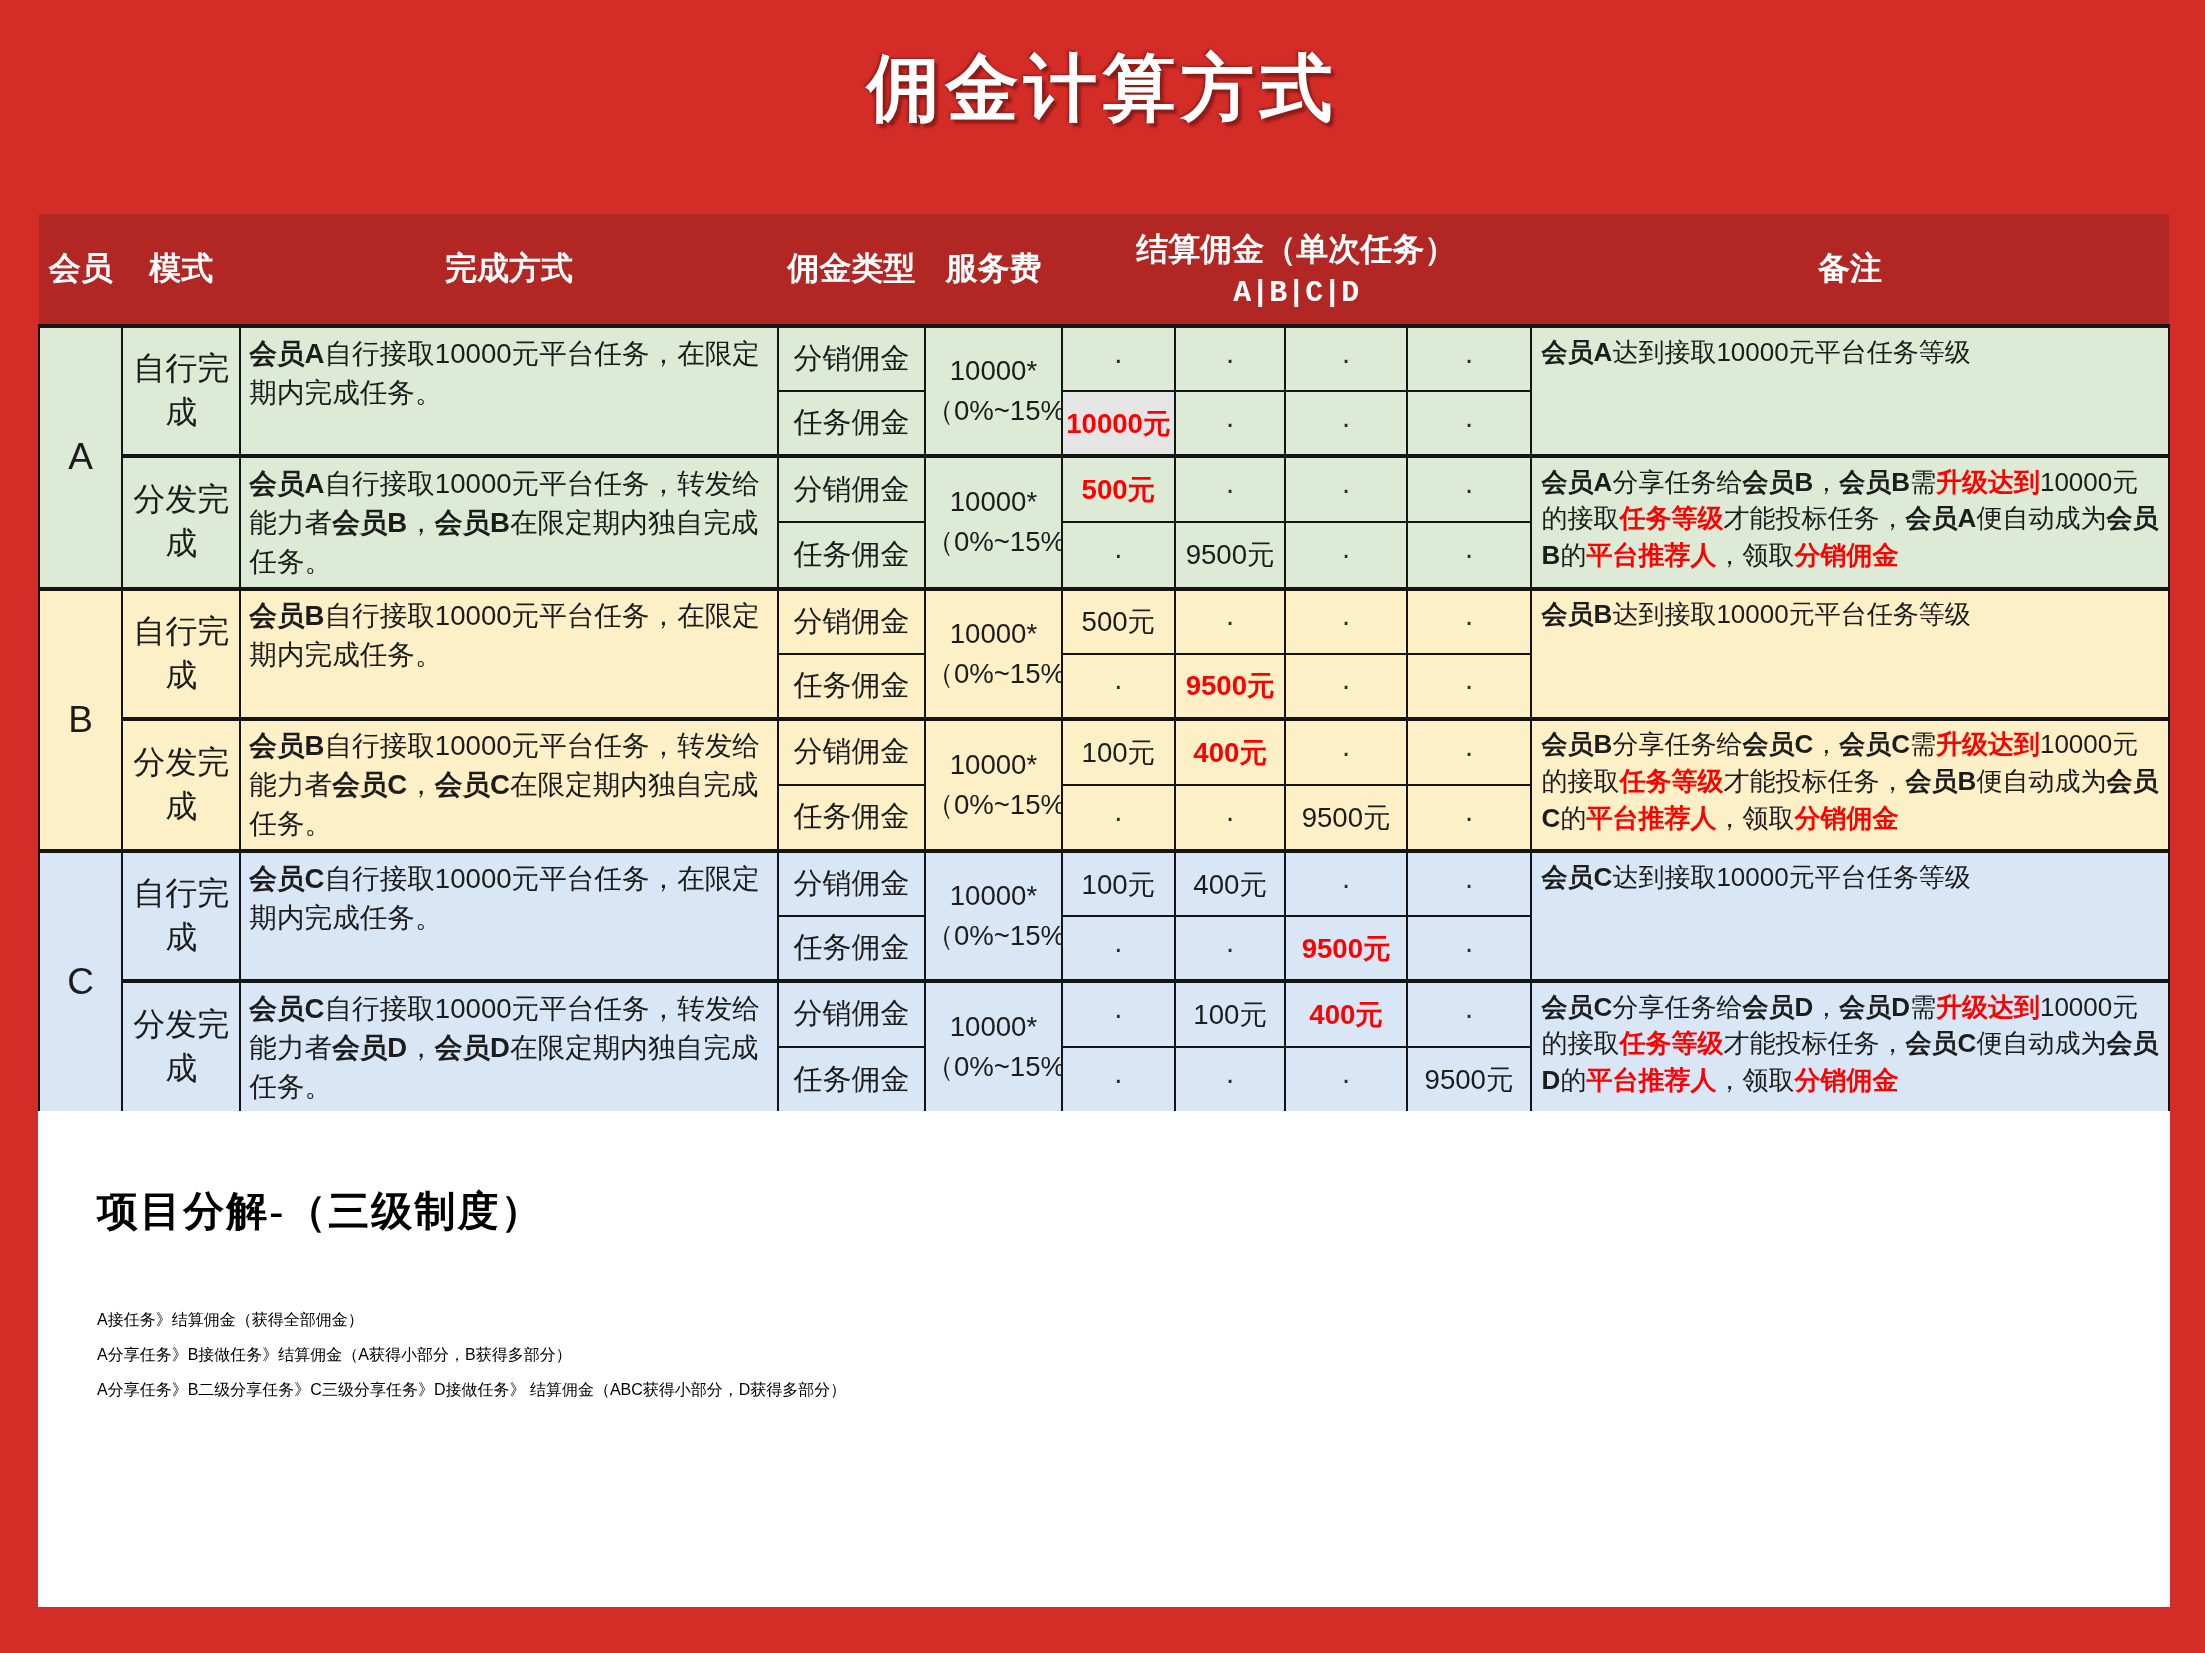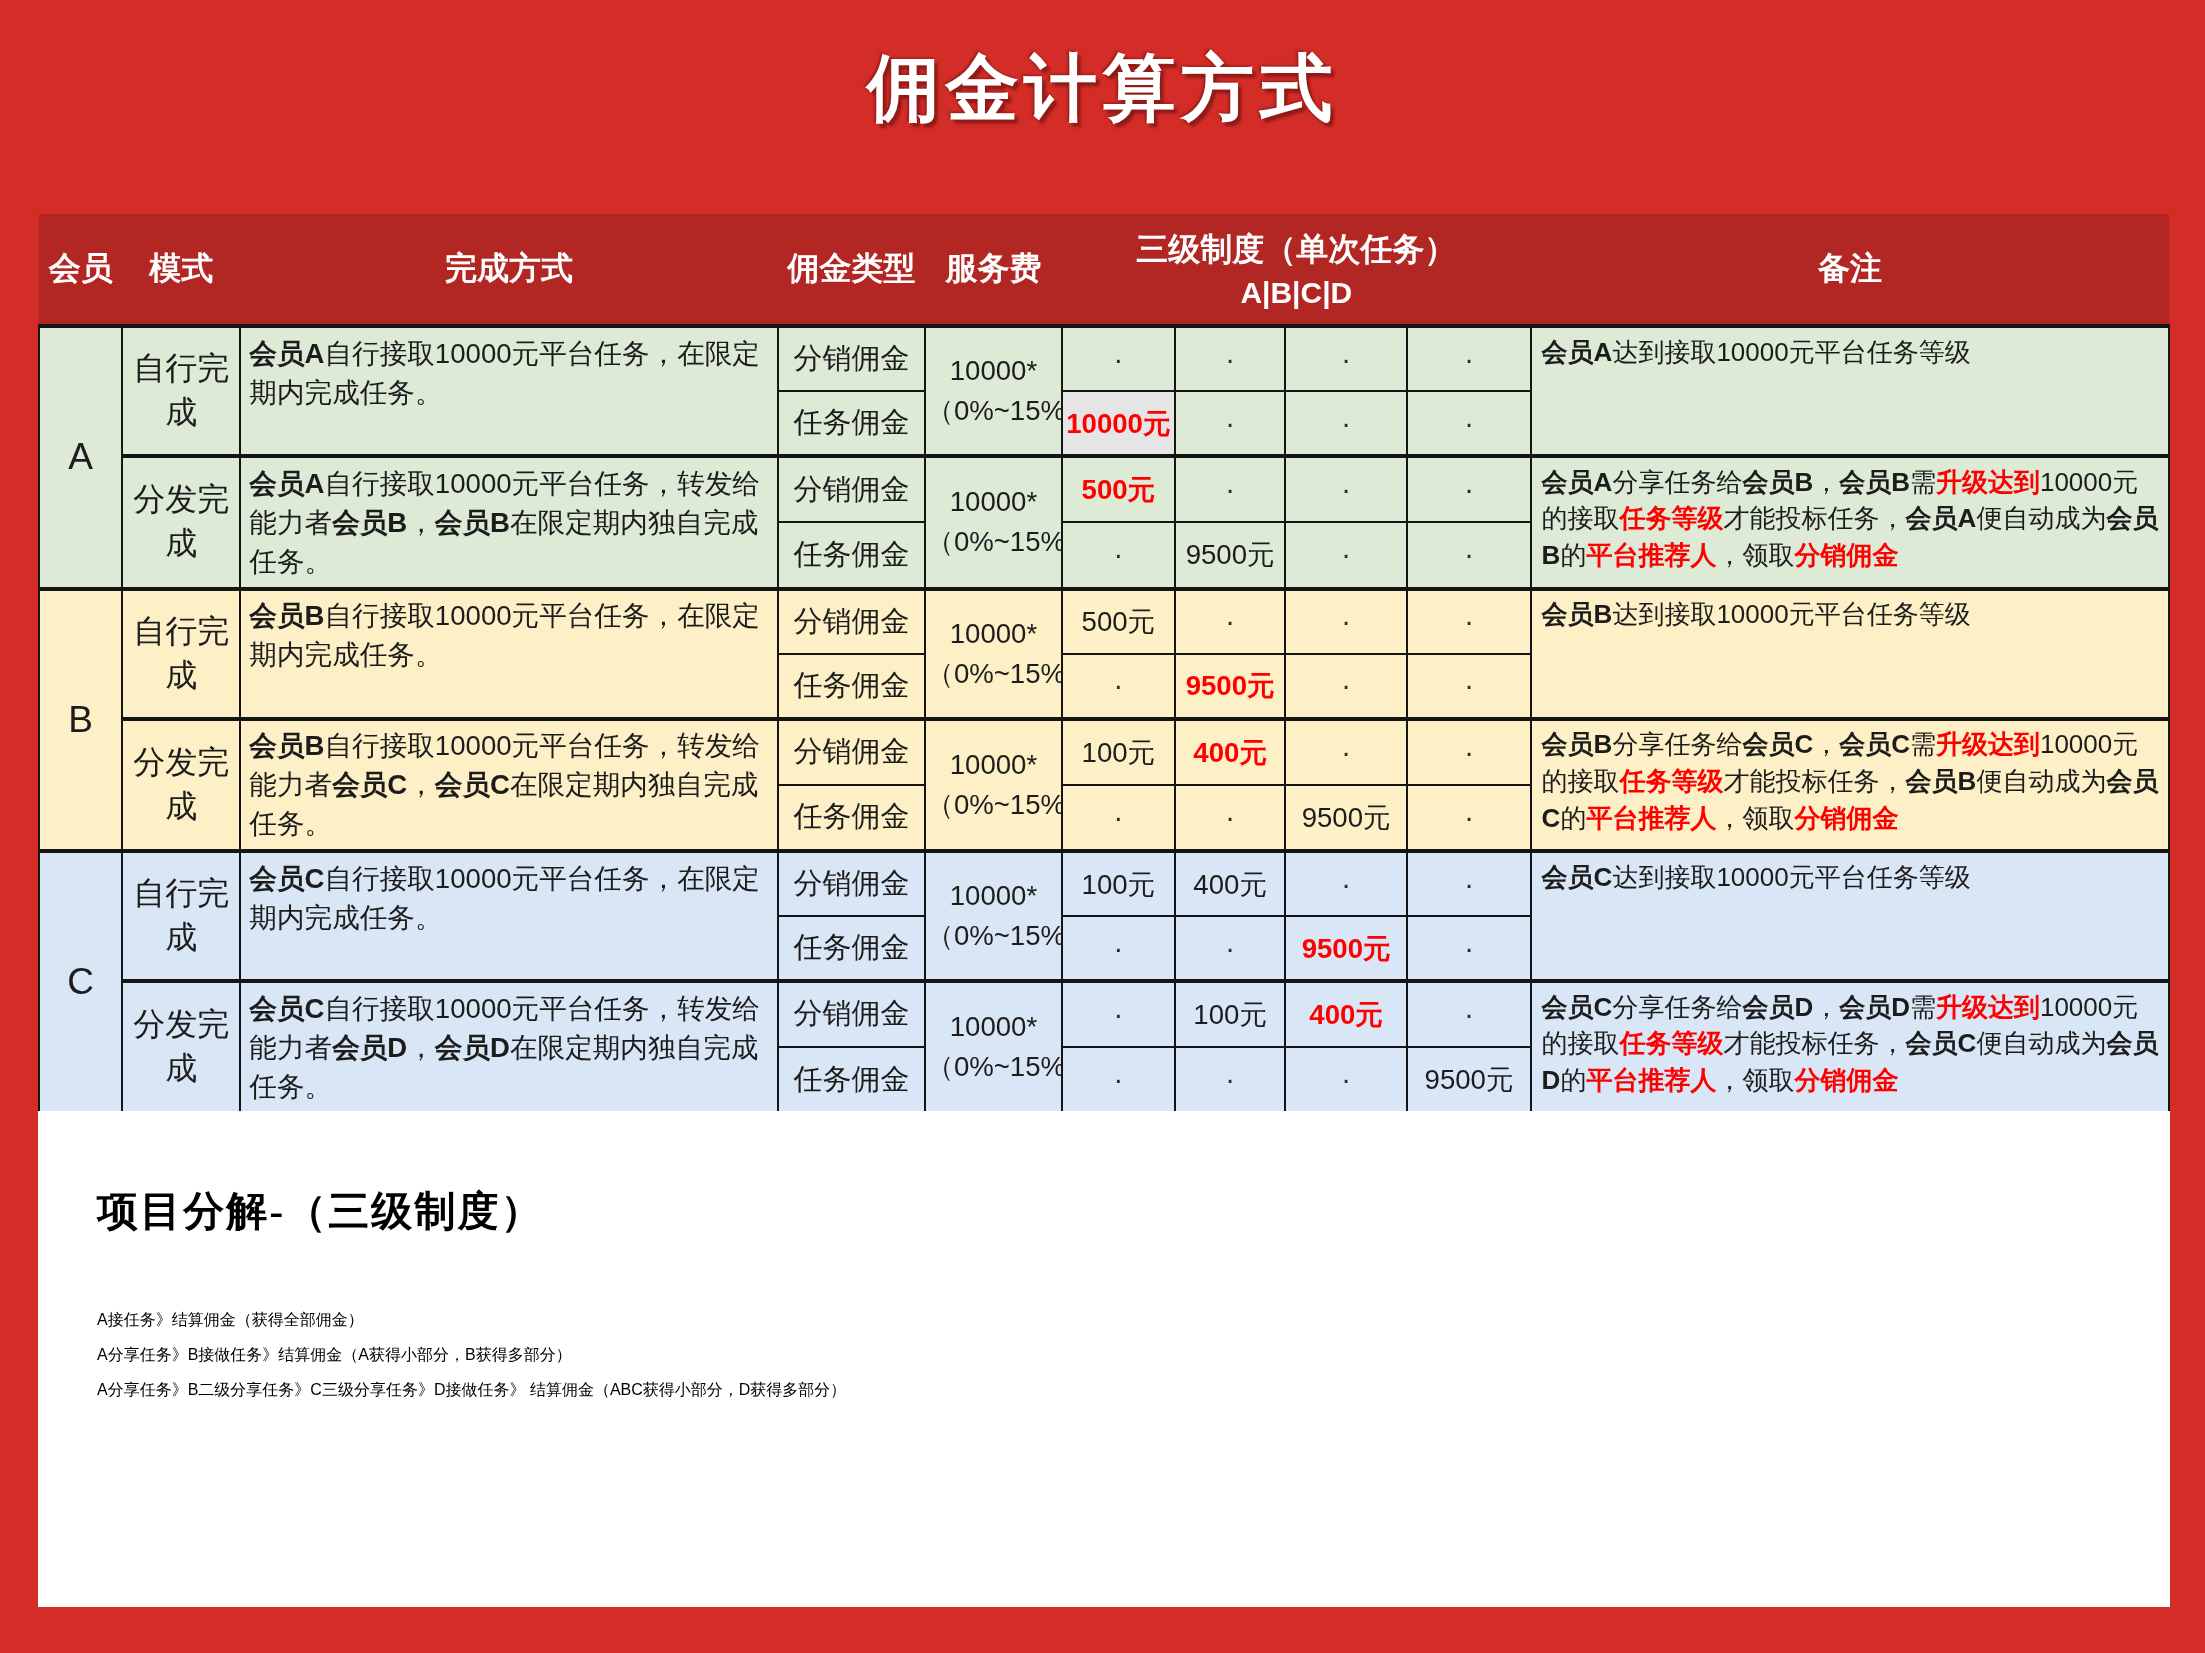--- a/index.html
+++ b/index.html
@@ -15,21 +15,21 @@
     letter-spacing:5.5px;
     text-shadow:3.4px 4.1px 2.8px #8f1b17,-1.4px -1.4px 2.8px #8f1b17;
   }
   .table-wrap{position:absolute;left:38px;top:214px;width:2132px;}
   table{border-collapse:collapse;width:100%;table-layout:fixed;}
   thead th{
     background:#b22724;color:#ffffff;font-weight:bold;
     font-size:32px;height:110px;vertical-align:middle;text-align:center;
     border:0;padding:0;
   }
-  th .payout-sub{font-size:30px;margin-top:4.1px;}
+  th .payout-sub{font-size:30px;margin-top:4.1px;font-family:Liberation Mono, monospace;}
   tbody td{
     border:2.1px solid #151515;
     padding:0;vertical-align:middle;color:#1c1c1c;
     overflow:hidden;
   }
   tbody tr{height:65px;}
   tr.grp-start td, tr.sec-start td{border-top-width:4.8px;}
   td.member{font-size:37px;text-align:center;}
   td.mode{font-size:32px;text-align:center;}
   td.desc{font-size:27.6px;line-height:1.42;vertical-align:top;padding:5.5px 8.3px;text-align:left;}
@@ -72,21 +72,21 @@
       <col style="width:29.95%">
     </colgroup>
     <thead>
       <tr>
         <th>会员</th>
         <th>模式</th>
         <th>完成方式</th>
         <th>佣金类型</th>
         <th>服务费</th>
         <th colspan="4">
-          <div>三级制度（单次任务）</div>
+          <div>结算佣金（单次任务）</div>
           <div class="payout-sub">A|B|C|D</div>
         </th>
         <th>备注</th>
       </tr>
     </thead>
     <tbody>
         <tr class="sec-start">
           <td class="member" rowspan="4" style="background: rgb(220, 234, 214);">A</td>
           <td class="mode" rowspan="2" style="background: rgb(220, 234, 214);">自行完成</td>
           <td class="desc" rowspan="2" style="background: rgb(220, 234, 214);"><span class="b">会员A</span><span>自行接取10000元平台任务，在限定期内完成任务。</span></td>

